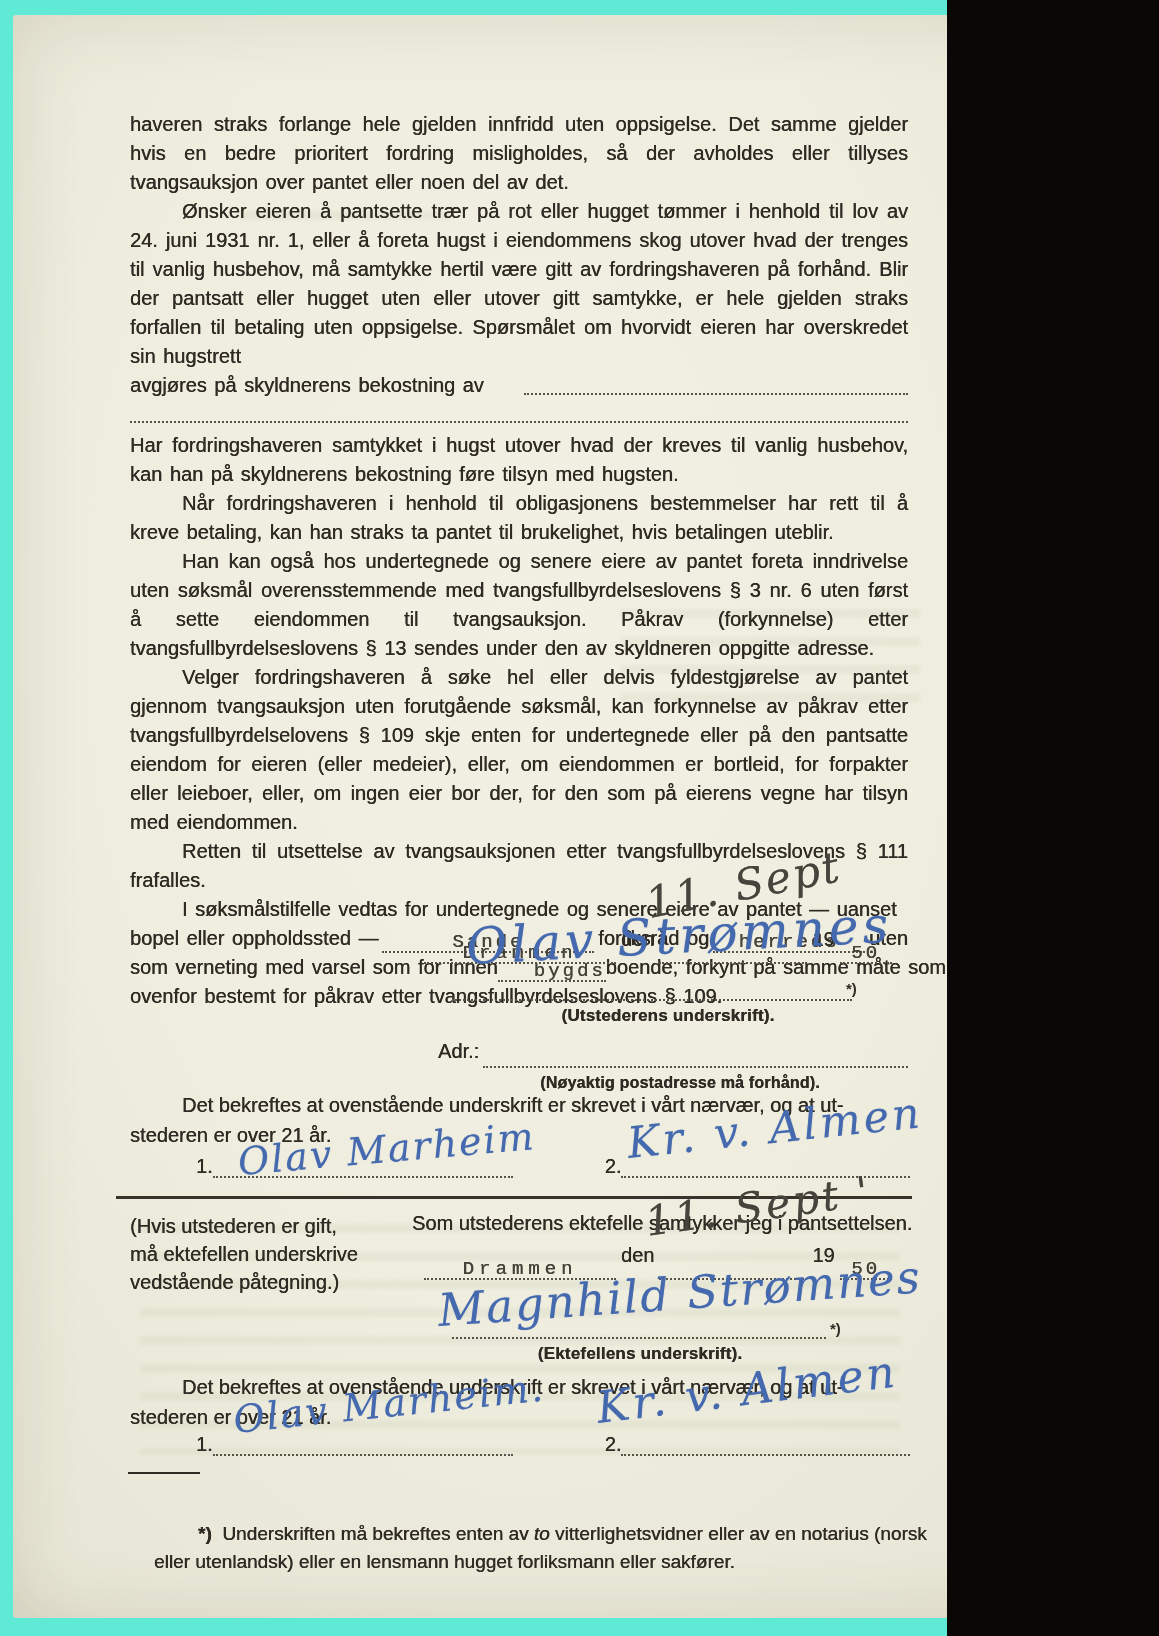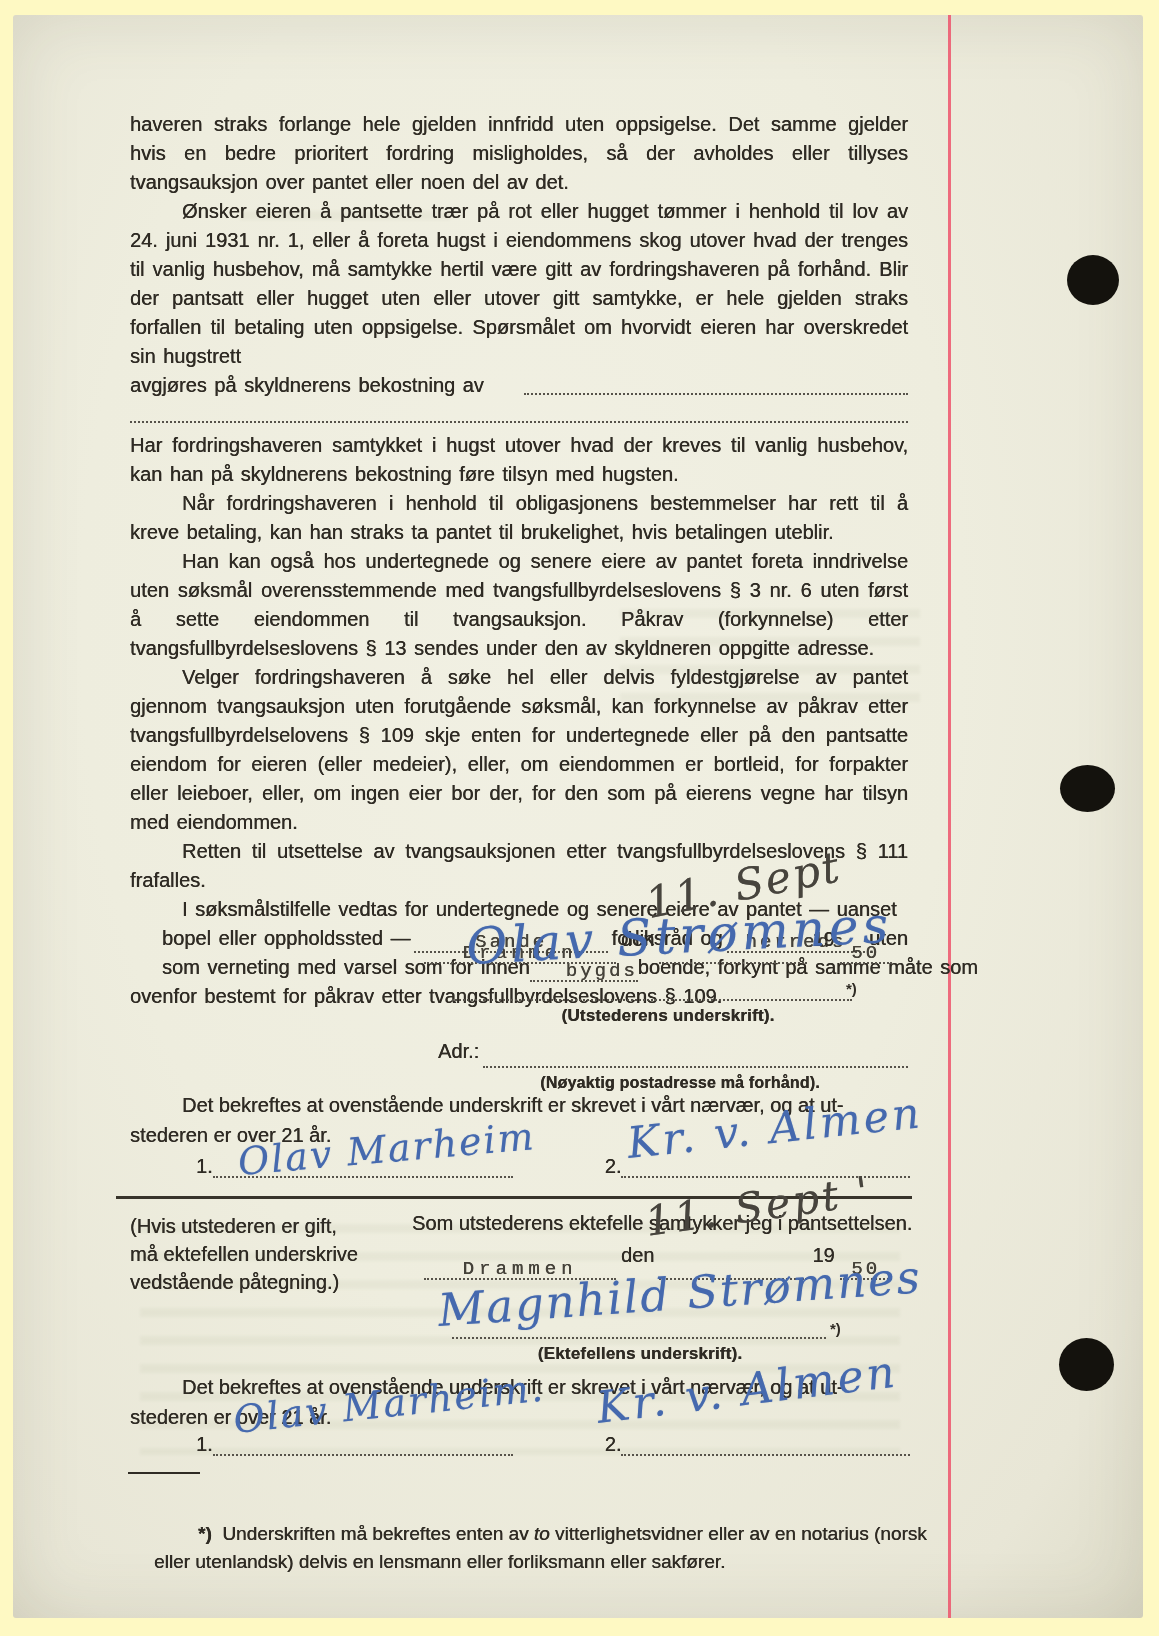--- a/index.html
+++ b/index.html
@@ -1,35 +1,35 @@
 <!DOCTYPE html>
 <html><head>
 <meta charset="utf-8">
 <style>
   html,body { margin:0; padding:0; background:#090806; }
-  .page { position:relative; width:1159px; height:1636px; background:#fef9c3; overflow:hidden;
+  .page { position:relative; width:947px; height:1636px; background:#5eead4; overflow:hidden;
           font-family:"Liberation Sans", sans-serif; }
   .paper { position:absolute; left:13px; top:15px; width:1130px; height:1603px; border-radius:3px;
            background: radial-gradient(ellipse at 45% 38%, #f1f0e3 0%, #eeedde 50%, #e8e6d6 85%, #dedcc9 100%);
            box-shadow: inset 0 0 70px rgba(95,85,55,.14); }
   .redline { position:absolute; left:948px; top:15px; width:3px; height:1603px;
              background:rgba(238,78,104,.82); }
   .hole { position:absolute; background:#14120d; border-radius:50%; }
   .ghost { position:absolute; opacity:.055; filter:blur(1.6px); pointer-events:none;
            background:repeating-linear-gradient(180deg, transparent 0 19px, #6d7a4e 19px 28px); }
 
   .printink { color:#2f2b24; text-shadow:.35px 0 0 currentColor; }
   .flow { position:absolute; left:130px; top:110px; width:778px; font-size:20px; line-height:29px;
           text-align:justify; word-spacing:2px; }
   .flow p { margin:0; }
   .ind { text-indent:52px; }
   .leader-row { display:flex; align-items:flex-end; height:29px;gap:32px; }
   .dots { flex:1; border-bottom:2px dotted #56524a; margin:0 0 5px 8px; }
   .dotline-full { height:21px; border-bottom:2px dotted #56524a; margin-bottom:8px; }
-  .cline { display:flex; align-items:flex-end; height:29px; white-space:nowrap;margin-left:32px; }
+  .cline { display:flex; align-items:flex-end; height:29px; white-space:nowrap; }
   .ins { display:flex; justify-content:center; align-items:flex-end; border-bottom:2px dotted #56524a; }
   .typed { font-family:"Liberation Mono", monospace; font-size:19px; letter-spacing:3px;
            color:#45423a; line-height:21px; margin-bottom:-2px; white-space:nowrap; }
   .hand { font-family:"DejaVu Serif", serif; font-style:italic; white-space:nowrap; }
   .blue { color:#4569ae; text-shadow:0 0 1px rgba(69,105,174,.45); }
   .darkink { color:#47443d; text-shadow:0 0 .5px rgba(71,68,61,.6); }
   .sig { position:absolute; transform-origin:left bottom; }
   .caption { position:absolute; font-weight:bold; font-size:17px; color:#2f2b24; text-align:center;
              letter-spacing:.2px; text-shadow:.3px 0 0 currentColor; }
   .abs { position:absolute; }
@@ -175,15 +175,15 @@
     <span class="ins" style="flex:1;"></span>
   </div>
   <span class="sig hand blue" style="left:236px;top:1398px;font-size:38px;letter-spacing:2px;transform:rotate(-6deg);">Olav Marheim.</span>
   <span class="sig hand blue" style="left:600px;top:1382px;font-size:44px;letter-spacing:3px;transform:rotate(-7deg);">Kr. v. Almen</span>
 
   <div class="divider" style="left:128px;top:1472px;width:72px;height:2px;background:#2f2b24;"></div>
   <div class="footnote printink" style="left:118px;top:1520px;width:800px;margin-left:36px;">
     <div style="text-indent:44px;">
       <b>*)</b>&nbsp;&nbsp;<span>Underskriften må bekreftes enten av </span><i>to</i><span> vitterlighetsvidner eller av en notarius (norsk</span>
     </div>
-    <div>eller utenlandsk) delvis en lensmann eller forliksmann eller sakfører.</div>
+    <div>eller utenlandsk) eller en lensmann hugget forliksmann eller sakfører.</div>
   </div>
 </div>
 
 </body></html>

